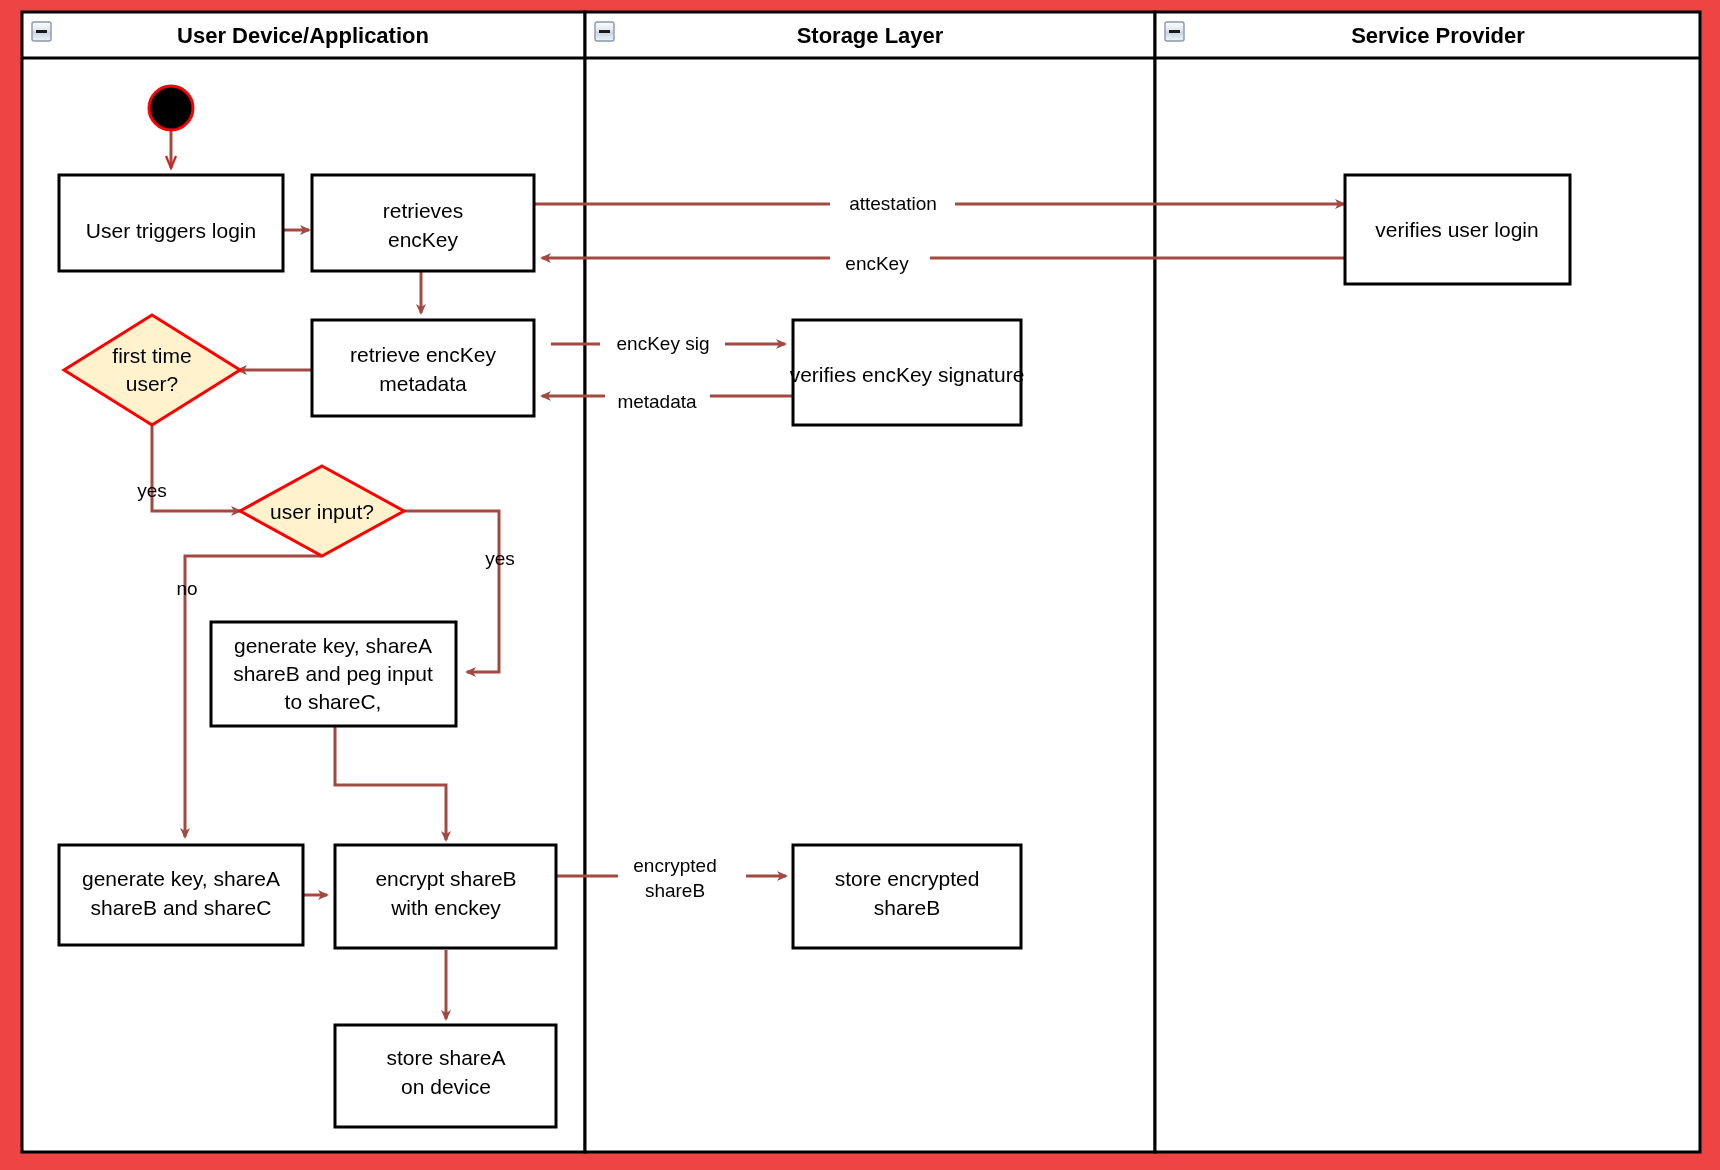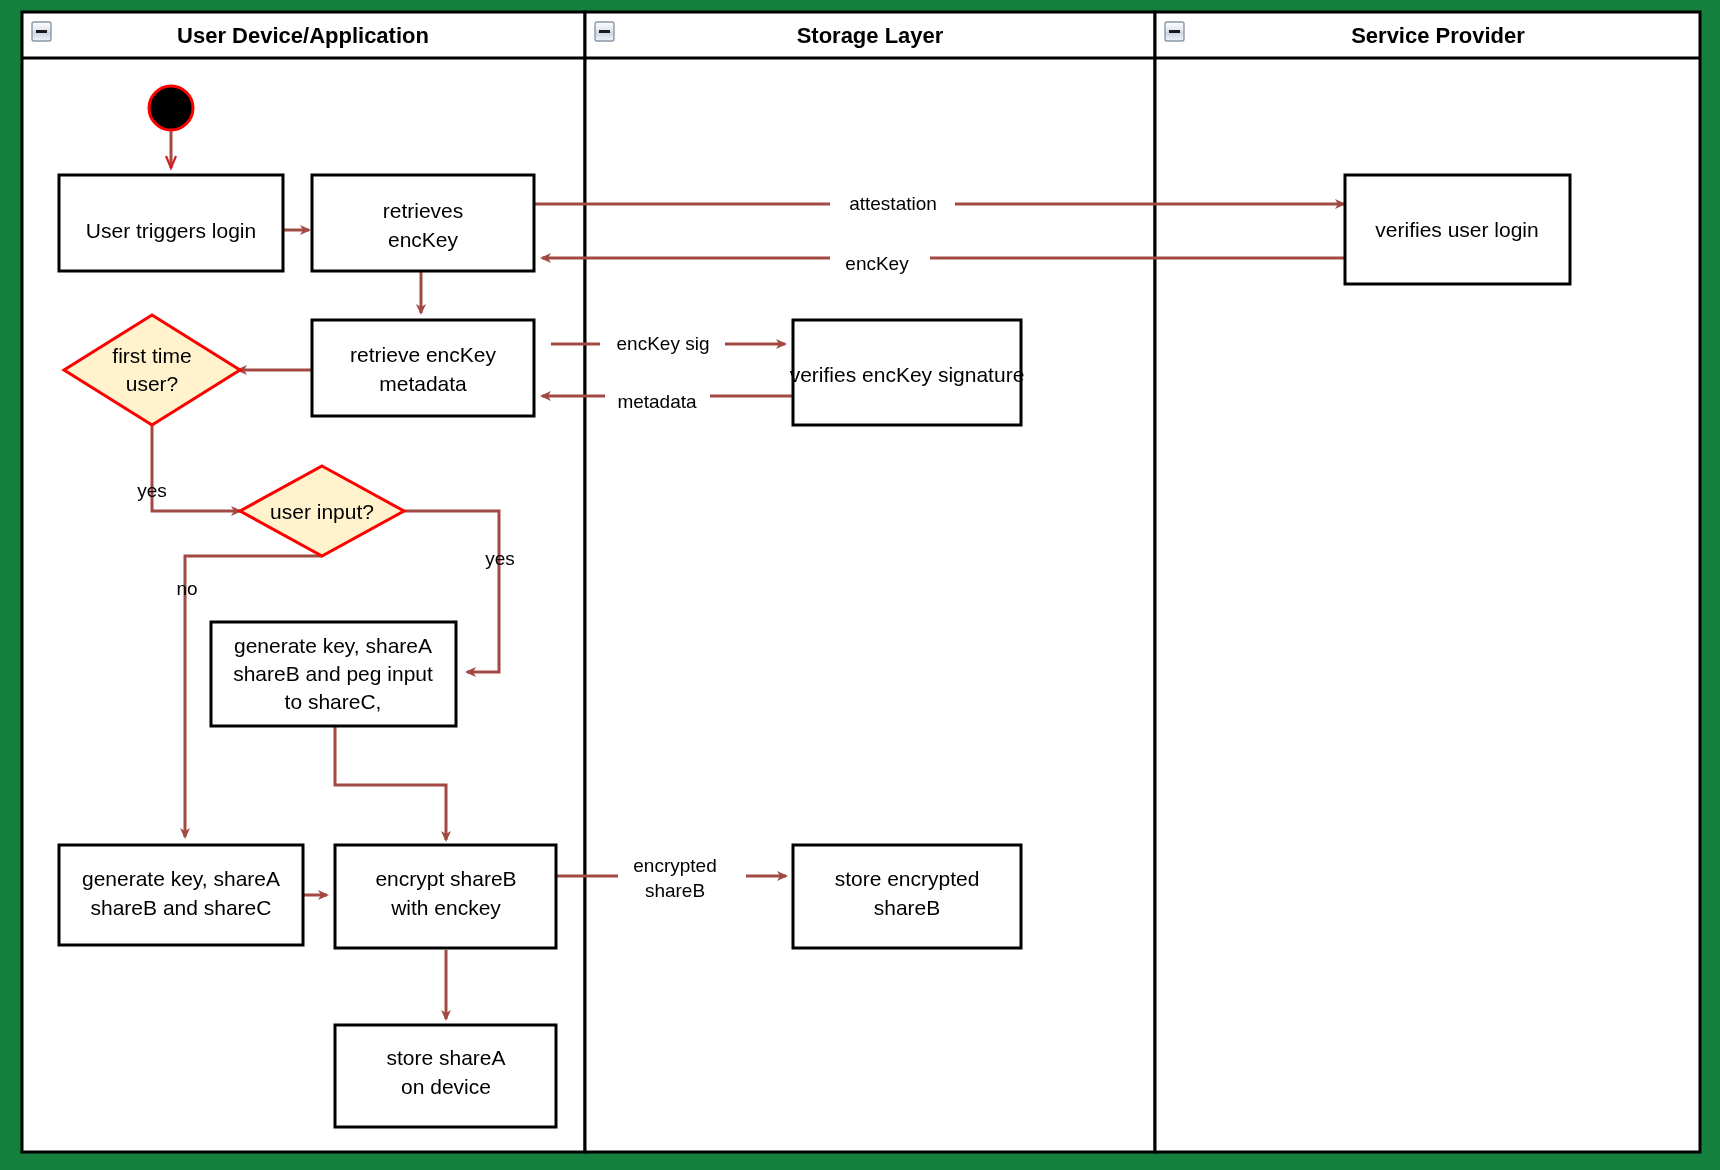--- a/index.html
+++ b/index.html
@@ -1,18 +1,18 @@
 <!DOCTYPE html>
 <html><head>
 <meta charset="utf-8">
 <style>
   html,body{margin:0;padding:0;background:#ffffff;}
   body{width:1720px;height:1170px;overflow:hidden;
        font-family:"Liberation Sans","DejaVu Sans",sans-serif;}
-  #stage{position:relative;width:1720px;height:1170px;background:#15803d;}
+  #stage{position:relative;width:1720px;height:1170px;background:#ef4444;}
   svg#diagram{position:absolute;left:0;top:0;width:1720px;height:1170px;}
   .lane-title{font-size:22px;font-weight:bold;fill:#000;text-anchor:middle;dominant-baseline:middle;}
   .node-text{font-size:21px;fill:#000;text-anchor:middle;}
   .edge-label{font-size:19px;fill:#000;text-anchor:middle;}
   .lane-rect{fill:#ffffff;stroke:#000000;stroke-width:3;}
   .box{fill:#ffffff;stroke:#000000;stroke-width:3;}
   .decision{fill:#fff2cc;stroke:#ff0000;stroke-width:3;}
   .flow{stroke:#a24a42;stroke-width:3;fill:none;}
   .startnode{fill:#000000;stroke:#ff0000;stroke-width:3;}
   .lbl-bg{fill:#ffffff;}

